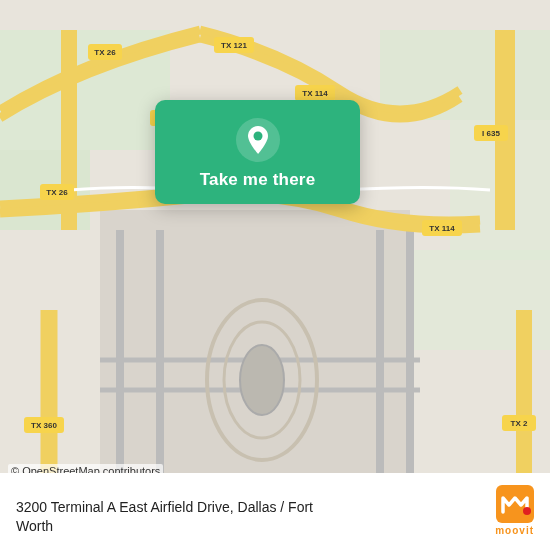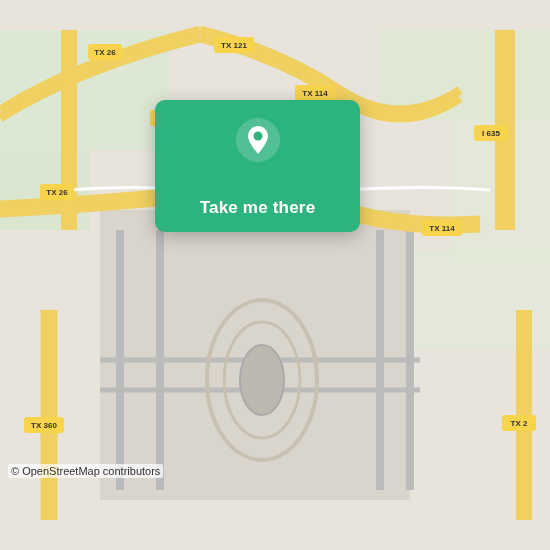--- a/index.html
+++ b/index.html
@@ -36,21 +36,20 @@
       left: 155px;
       width: 205px;
       background: #2db37d;
       border-radius: 10px;
       display: flex;
       flex-direction: column;
       align-items: center;
       padding: 18px 16px 14px 16px;
       box-shadow: 0 4px 18px rgba(0,0,0,0.25);
       z-index: 10;
-      gap: 28px;
     }
 
     .popup-pin-icon {
       width: 44px;
       height: 44px;
       margin-bottom: 8px;
     }
 
     .popup-label {
       color: #fff;
@@ -204,14 +203,31 @@
       <path d="M22 8 C16.477 8 12 12.477 12 18 C12 24.5 22 36 22 36 C22 36 32 24.5 32 18 C32 12.477 27.523 8 22 8 Z" fill="white"></path>
       <circle cx="22" cy="18" r="4.5" fill="#2db37d"></circle>
     </svg>
     <span class="popup-label">Take me there</span>
   </div>
 
   <div class="osm-attr">
     <span>© OpenStreetMap contributors</span>
   </div>
 
+  <div class="bottom-bar">
+    <div class="bottom-address">
+      <span>3200 Terminal A East Airfield Drive, Dallas / Fort</span><br>
+      <span>Worth</span>
+    </div>
+    <div class="moovit-logo">
+
+      <svg class="moovit-icon" viewBox="0 0 38 38" xmlns="http://www.w3.org/2000/svg">
+        <rect width="38" height="38" rx="6" fill="#f7941d"></rect>
+
+        <path d="M7 27 L7 13 L13 20 L19 13 L25 20 L31 13 L31 27" stroke="white" stroke-width="3.5" fill="none" stroke-linejoin="round" stroke-linecap="round"></path>
+
+        <circle cx="31" cy="26" r="4" fill="#e02020"></circle>
+      </svg>
+      <span class="moovit-text">moovit</span>
+    </div>
+  </div>
 
 </div>
 
 </body></html>

